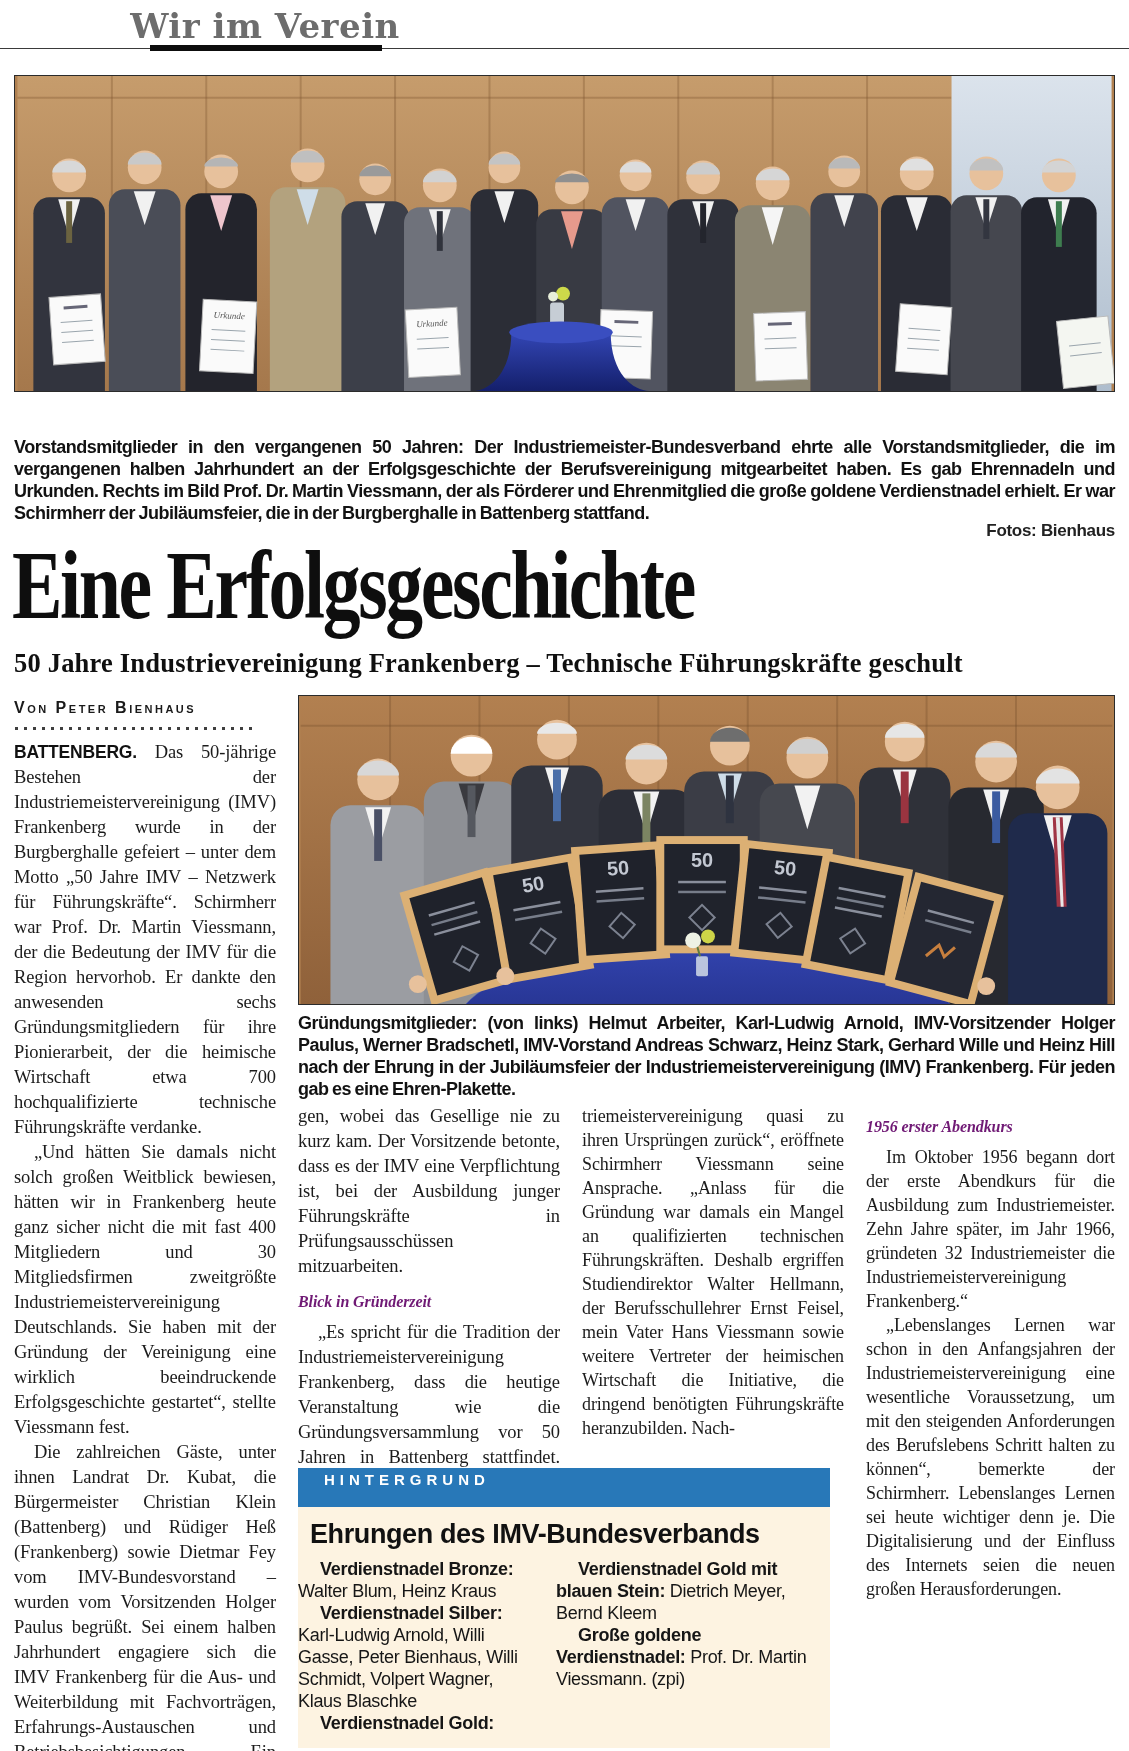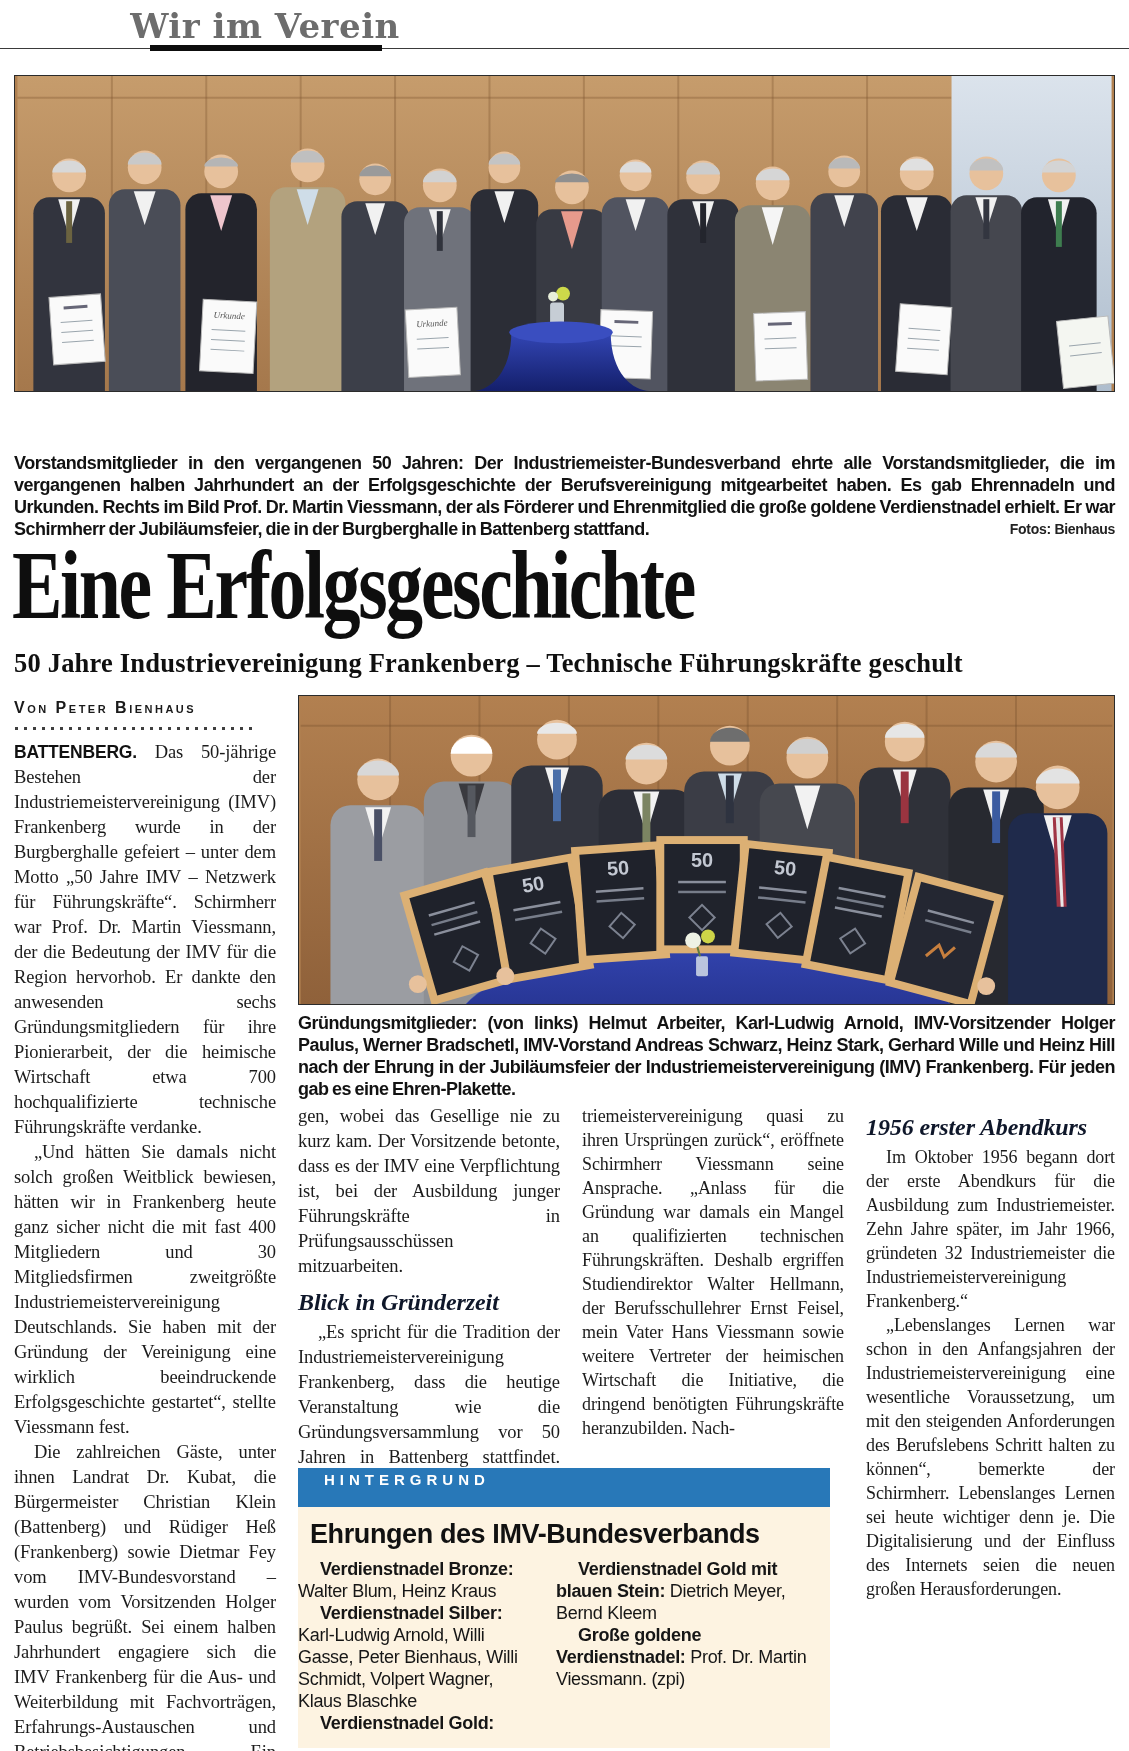--- a/index.html
+++ b/index.html
@@ -25,26 +25,26 @@
   .photo svg{display:block;}
   .photo-top{top:75px;left:14px;width:1101px;height:317px;}
   .photo-bottom{top:695px;left:298px;width:817px;height:310px;}
   
   .caption{
     position:absolute;font-family:"Liberation Sans","DejaVu Sans",sans-serif;
     font-weight:bold;font-size:18px;line-height:22px;color:#121212;
     letter-spacing:-0.5px;word-spacing:-1px;text-align:justify;
     hyphens:auto;-webkit-hyphens:auto;
   }
-  .caption-top{top:452px;left:14px;width:1101px;}
+  .caption-top{top:436px;left:14px;width:1101px;}
   .caption-bottom{top:1012px;left:298px;width:817px;}
   .photo-credit{
     position:absolute;top:521px;right:14px;
     font-family:"Liberation Sans","DejaVu Sans",sans-serif;
-    font-weight:bold;font-size:14px;color:#222;letter-spacing:-0.3px;
+    font-weight:bold;font-size:17px;color:#222;letter-spacing:-0.3px;
   }
   
   .headline{
     position:absolute;top:538px;left:12px;width:1400px;
     font-family:"Liberation Serif","DejaVu Serif",serif;font-weight:bold;
     font-size:97px;line-height:.98;color:#0e0e0e;letter-spacing:-3px;
     transform:scaleX(.78);transform-origin:0 0;white-space:nowrap;
   }
   .subheadline{
     position:absolute;top:648px;left:14px;width:1060px;
@@ -71,22 +71,22 @@
   .col p + p{text-indent:20px;}
   .col-1{top:740px;left:14px;}
   .col-2{top:1104px;left:298px;}
   .col-3{top:1104px;left:582px;font-size:18px;line-height:24px;}
   .col-4{top:1104px;left:866px;width:249px;font-size:18px;line-height:24px;}
   .lead-location{
     font-family:"Liberation Sans","DejaVu Sans",sans-serif;
     font-weight:bold;font-size:17.5px;letter-spacing:-0.2px;color:#111;
   }
   .subhead{
-    font-weight:bold;font-style:italic;font-size:24px;line-height:26px;
-    margin:10px 0 5px;text-align:left;text-indent:0;color:#0f172a;
+    font-weight:bold;font-style:italic;font-size:16px;line-height:26px;
+    margin:10px 0 5px;text-align:left;text-indent:0;color:#701a75;
   }
   .subhead + p{text-indent:20px;}
   
   .hbox{position:absolute;top:1468px;left:298px;width:532px;}
   .hbox-bar{
     height:39px;background:var(--accent-blue);
     font-family:"Liberation Sans","DejaVu Sans",sans-serif;font-weight:bold;
     font-size:15px;line-height:23px;color:#ffffff;letter-spacing:5px;
     padding-left:26px;
   }

